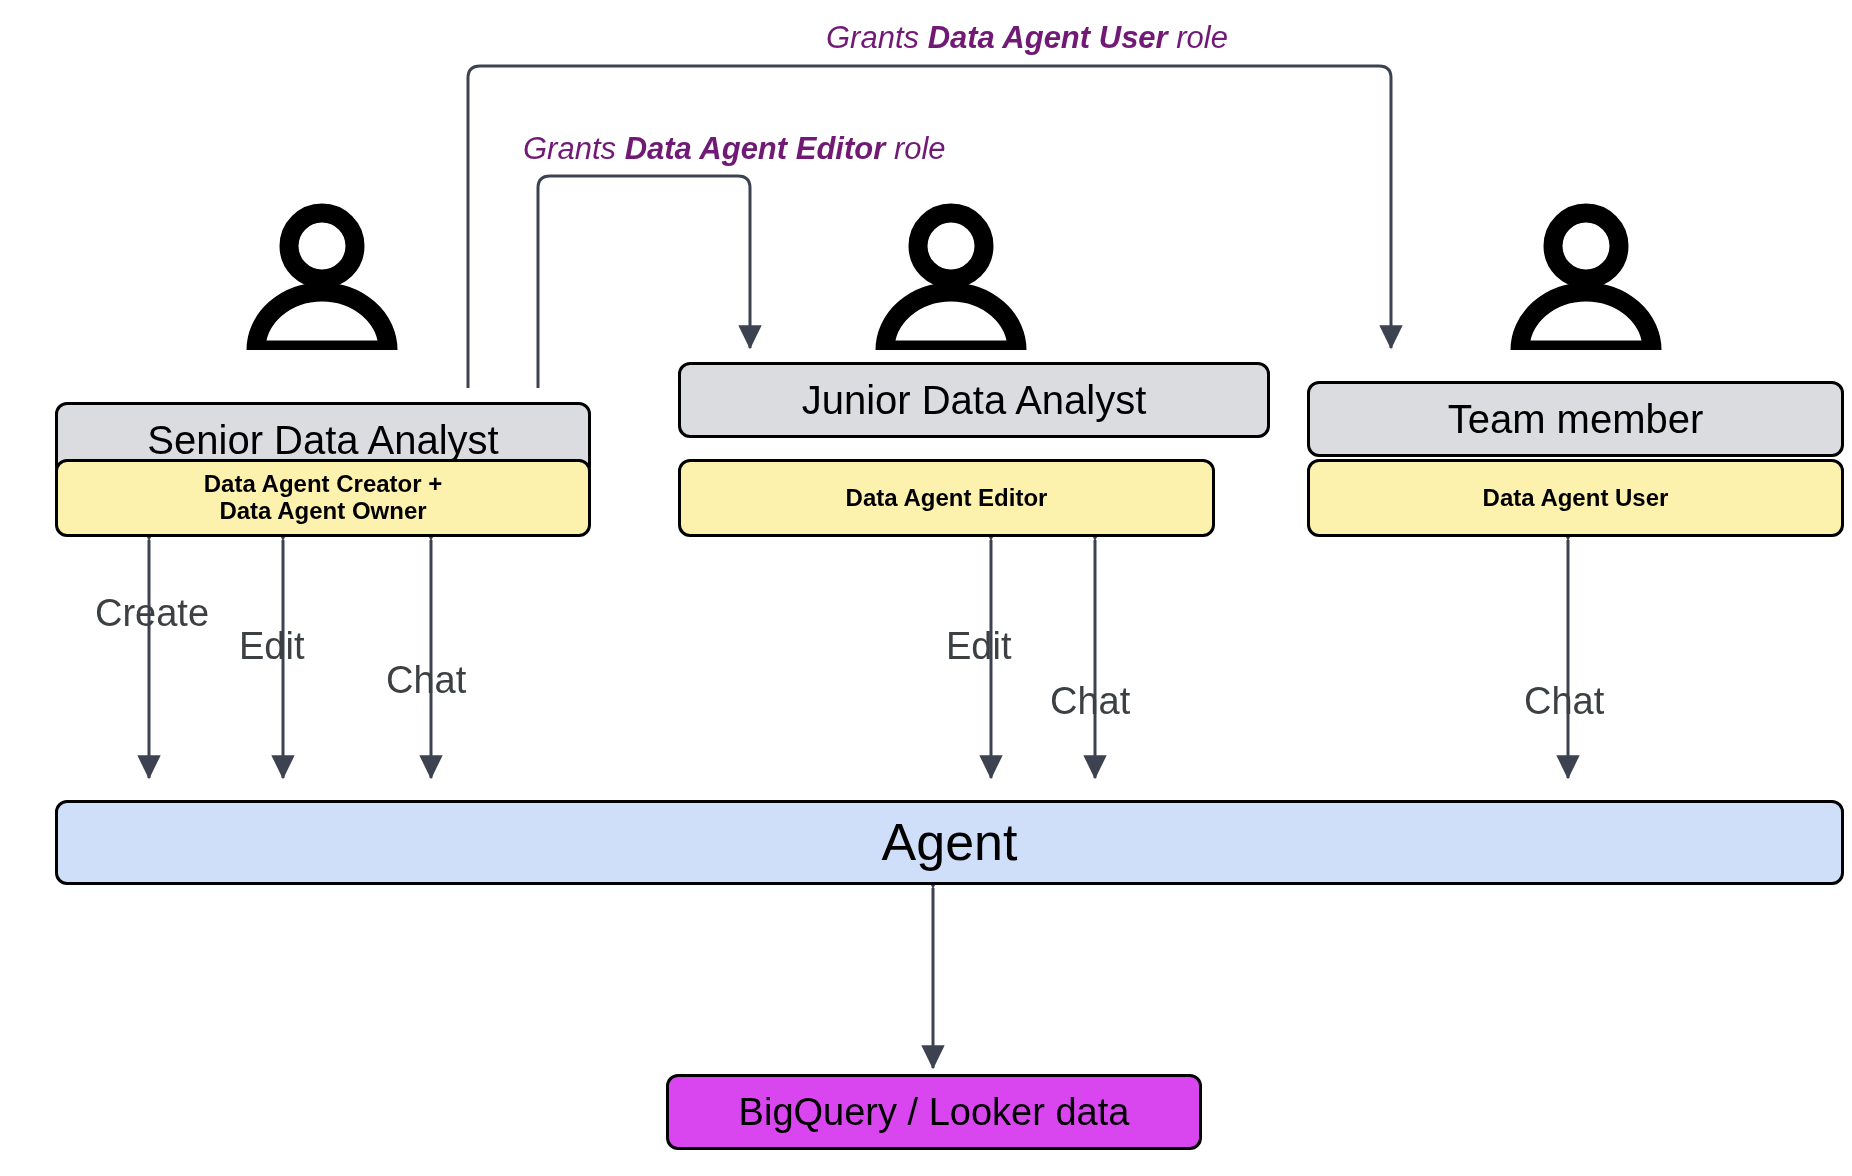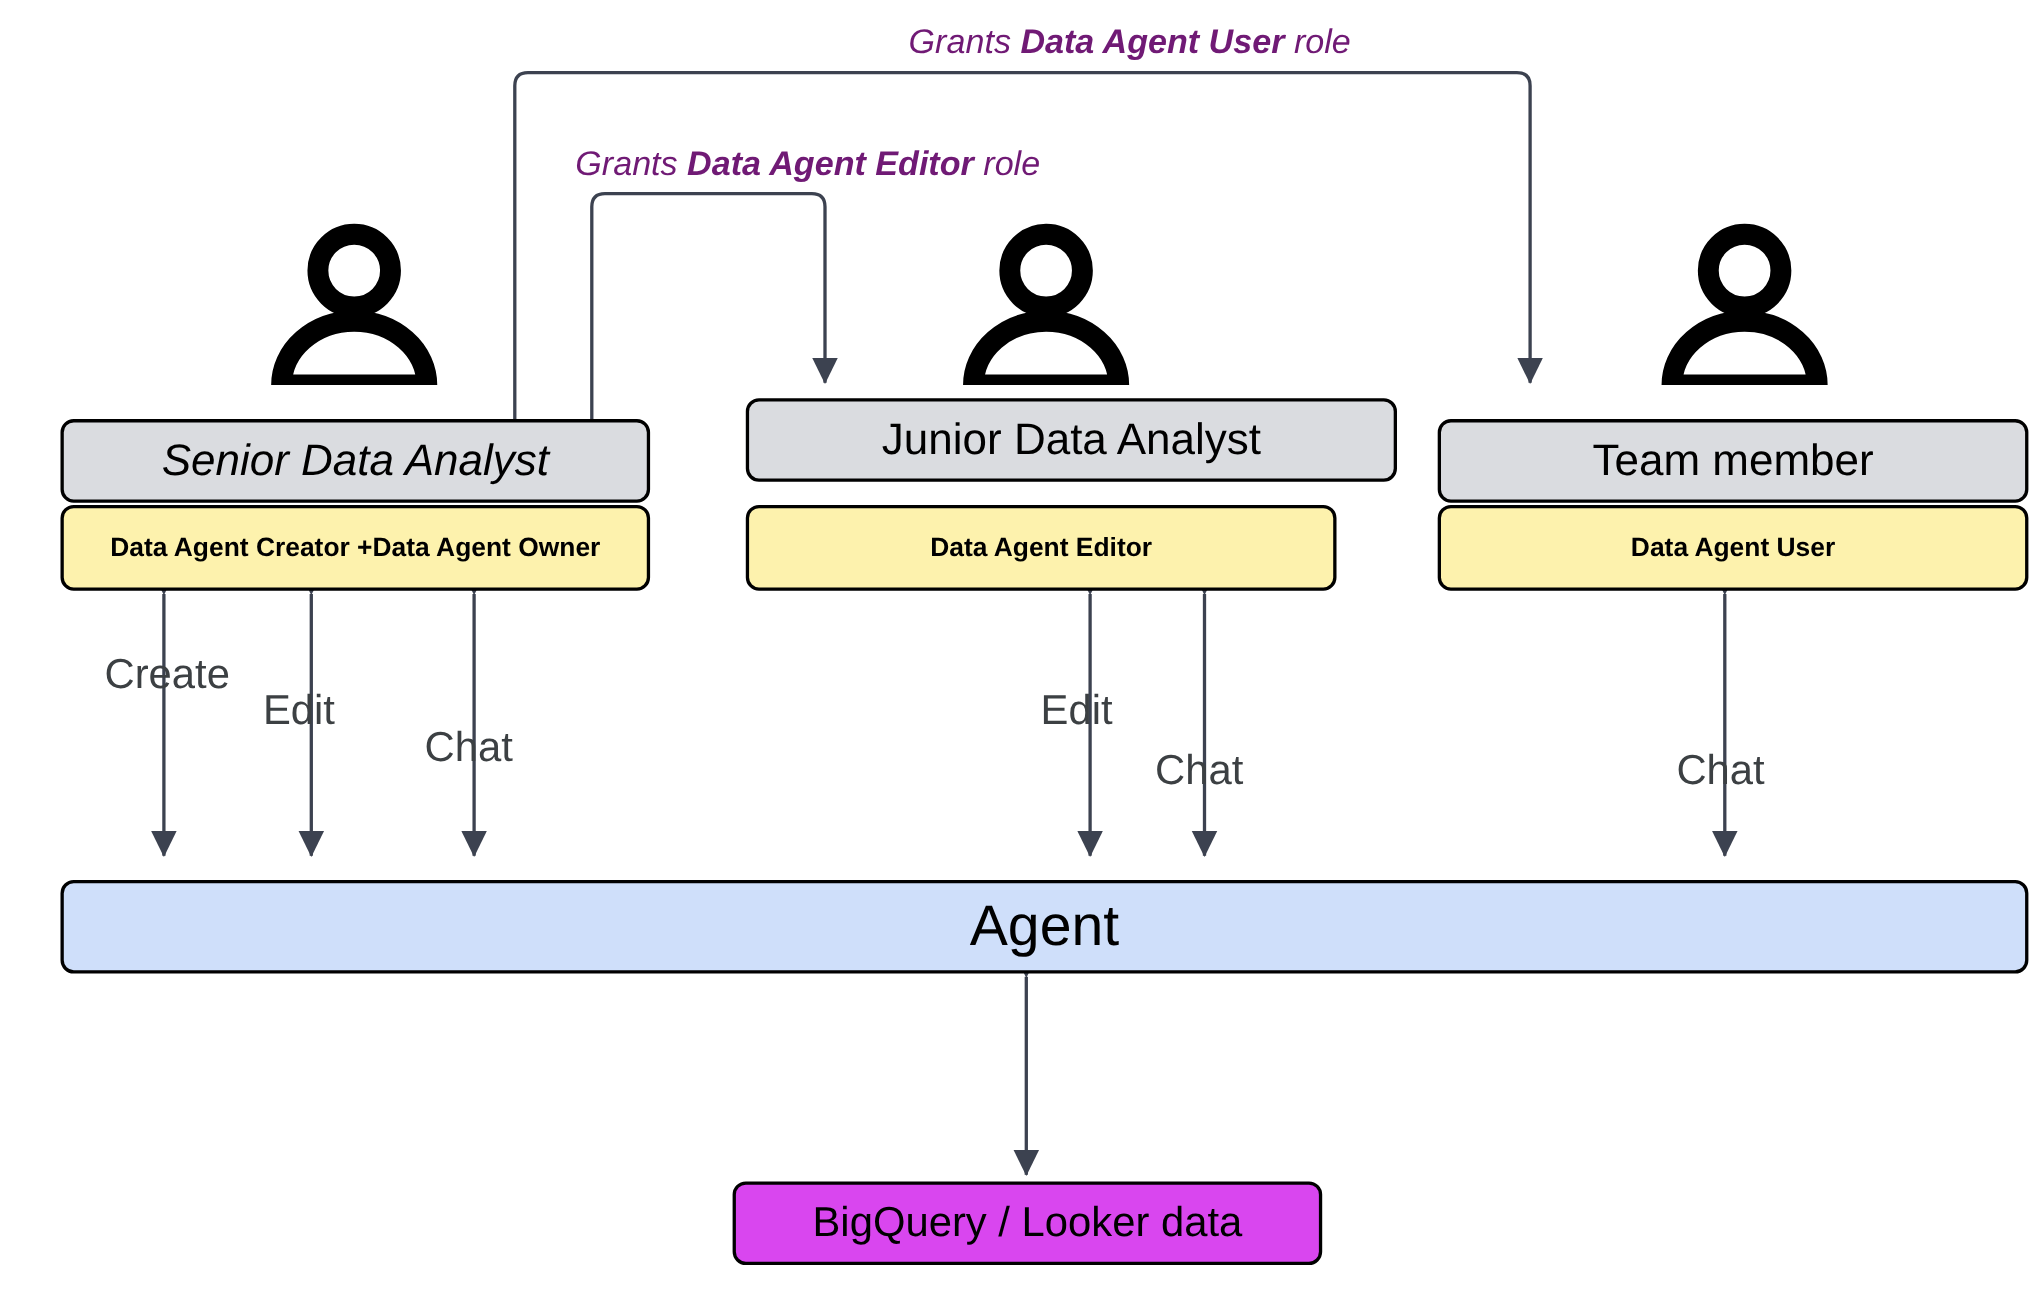--- a/index.html
+++ b/index.html
@@ -147,25 +147,25 @@
     <span>Grants </span><b>Data Agent Editor</b><span> role</span>
   </div>
 
   <div class="person-icon" style="left:242px; top:200px;">
     <svg viewBox="0 0 160 150" width="160" height="150" xmlns="http://www.w3.org/2000/svg">
       <circle cx="80" cy="46" r="33" fill="none" stroke="#000000" stroke-width="19"></circle>
       <path d="M14,150 a66,58 0 0 1 132,0 z" fill="none" stroke="#000000" stroke-width="19"></path>
     </svg>
   </div>
 
-  <div class="node role-head" style="left:55px; top:381px; width:536px; height:76px;font-style:italic;">
+  <div class="node role-head" style="left:55px; top:402px; width:536px; height:76px;">
     <span>Senior Data Analyst</span>
   </div>
 
-  <div class="node role-grant" style="left:55px; top:459px; width:536px; height:78px; flex-direction:row;">
+  <div class="node role-grant" style="left:55px; top:459px; width:536px; height:78px; flex-direction:column;">
     <span>Data Agent Creator +</span>
     <span>Data Agent Owner</span>
   </div>
 
   <div class="edge-label" style="left:69px; top:592px;margin-left:26px;">Create</div>
   <div class="edge-label" style="left:239px; top:625px;">Edit</div>
   <div class="edge-label" style="left:386px; top:659px;">Chat</div>
 
   <div class="person-icon" style="left:871px; top:200px;">
     <svg viewBox="0 0 160 150" width="160" height="150" xmlns="http://www.w3.org/2000/svg">

